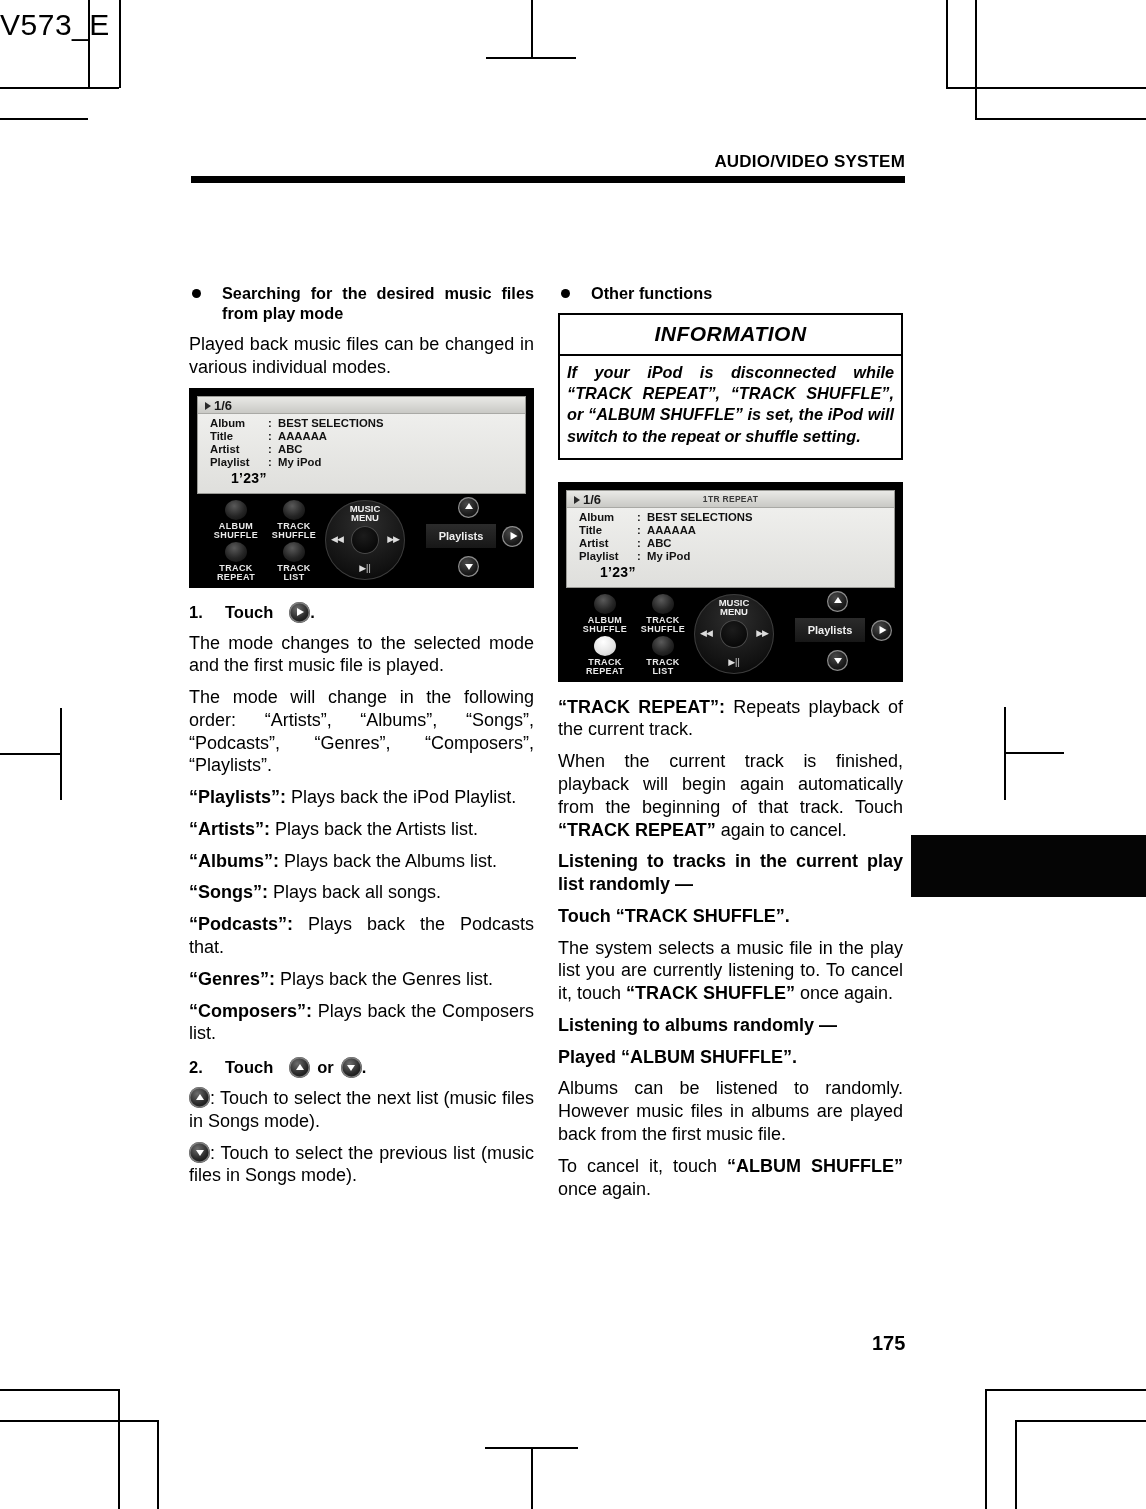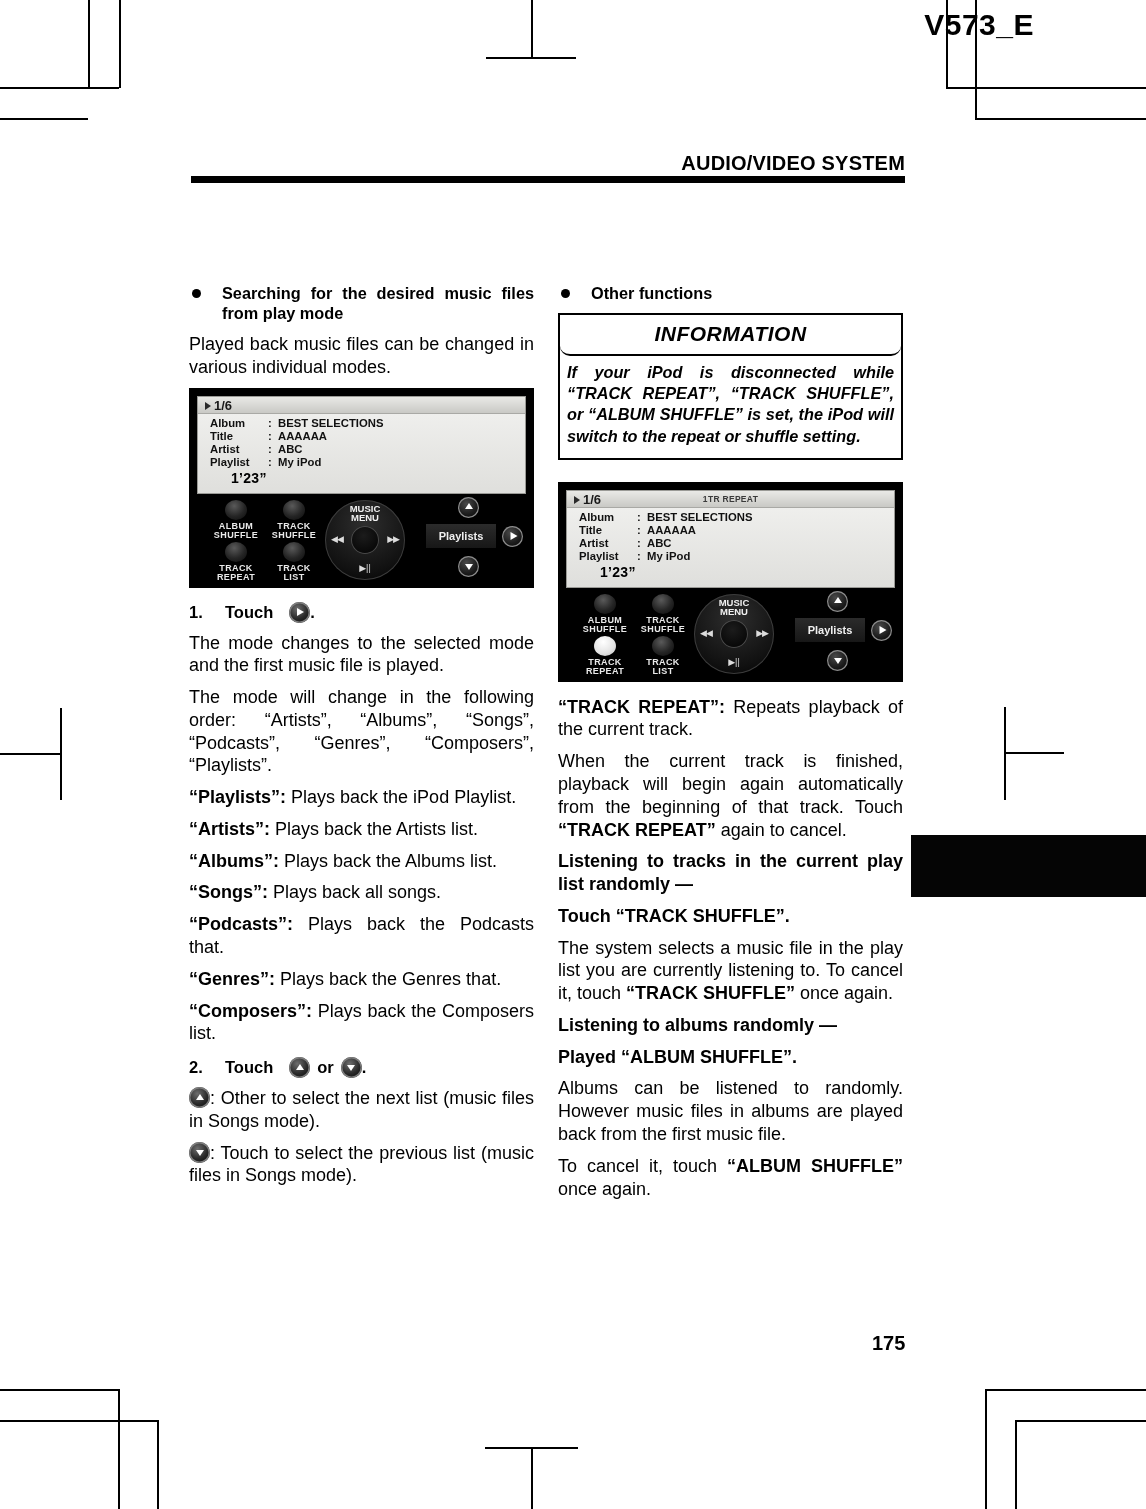--- a/index.html
+++ b/index.html
@@ -13,26 +13,26 @@
   .page { position: relative; width: 1146px; height: 1509px; }
 
   
   .mark { position: absolute; background: #000; }
   .mark.v { width: 1.5px; }
   .mark.h { height: 1.5px; }
 
   
   .doc-code {
     position: absolute; left: 0; top: 8px; width: 1034px;
-    text-align: right;
-    font-size: 30px; font-weight: bold; letter-spacing: .5px;
+    text-align: left;
+    font-size: 30px; font-weight: normal; letter-spacing: .5px;
   }
   .section-header {
     position: absolute; right: 241px; top: 152px;
-    font-size: 20px; font-weight: bold; letter-spacing: .2px;
+    font-size: 17px; font-weight: bold; letter-spacing: .2px;
   }
   .header-rule {
     position: absolute; left: 191px; top: 176px;
     width: 714px; height: 7px; background: #000;
   }
 
   
   .col {
     position: absolute; top: 283px; width: 345px;
   }
@@ -94,21 +94,21 @@
     border-top: 6px solid #fff;
     border-left: 4.5px solid transparent;
     border-right: 4.5px solid transparent;
   }
 
   
   .info-box { border: 2px solid #000; margin-bottom: 22px; }
   .info-title {
     text-align: center; font-weight: bold; font-style: italic;
     font-size: 21px; padding: 7px 0 8px;
-    border-bottom: 2px solid #000; letter-spacing: .5px; border-radius: 10px;
+    border-bottom: 2px solid #000; letter-spacing: .5px;
   }
   .info-body {
     font-weight: bold; font-style: italic; font-size: 16.3px;
     line-height: 1.3; text-align: justify; padding: 6px 7px 11px;
   }
 
   
   .device {
     background: #000; width: 345px; height: 200px;
     padding: 8px 8px 6px; position: relative;
@@ -391,37 +391,37 @@
     </div>
 
     <p>The mode changes to the selected mode and the first music file is played.</p>
     <p>The mode will change in the following order: “Artists”, “Albums”, “Songs”, “Podcasts”, “Genres”, “Composers”, “Playlists”.</p>
 
     <p><b>“Playlists”:</b><span> Plays back the iPod Playlist.</span></p>
     <p><b>“Artists”:</b><span> Plays back the Artists list.</span></p>
     <p><b>“Albums”:</b><span> Plays back the Albums list.</span></p>
     <p><b>“Songs”:</b><span> Plays back all songs.</span></p>
     <p><b>“Podcasts”:</b><span> Plays back the Podcasts that.</span></p>
-    <p><b>“Genres”:</b><span> Plays back the Genres that.</span></p>
+    <p><b>“Genres”:</b><span> Plays back the Genres list.</span></p>
     <p><b>“Composers”:</b><span> Plays back the Composers list.</span></p>
 
     <div class="step" style="margin-top:12px;">
       <span class="num">2.</span>
       <span class="lbl">Touch</span>
       <span class="ricon up">
           <span class="glyph"></span>
         </span>
       <span class="lbl" style="margin:0 7px;">or</span>
       <span class="ricon down">
           <span class="glyph"></span>
         </span>
       <span>.</span>
     </div>
 
-    <p><span class="ricon up"><span class="glyph"></span></span><span>: Other to select the next list (music files in Songs mode).</span></p>
+    <p><span class="ricon up"><span class="glyph"></span></span><span>: Touch to select the next list (music files in Songs mode).</span></p>
     <p class="last"><span class="ricon down"><span class="glyph"></span></span><span>: Touch to select the previous list (music files in Songs mode).</span></p>
   </div>
 
   <div class="col col-right">
 
     <div class="bullet-head">
       <span class="dot"></span>
       <span class="txt nj">Other functions</span>
     </div>
 

